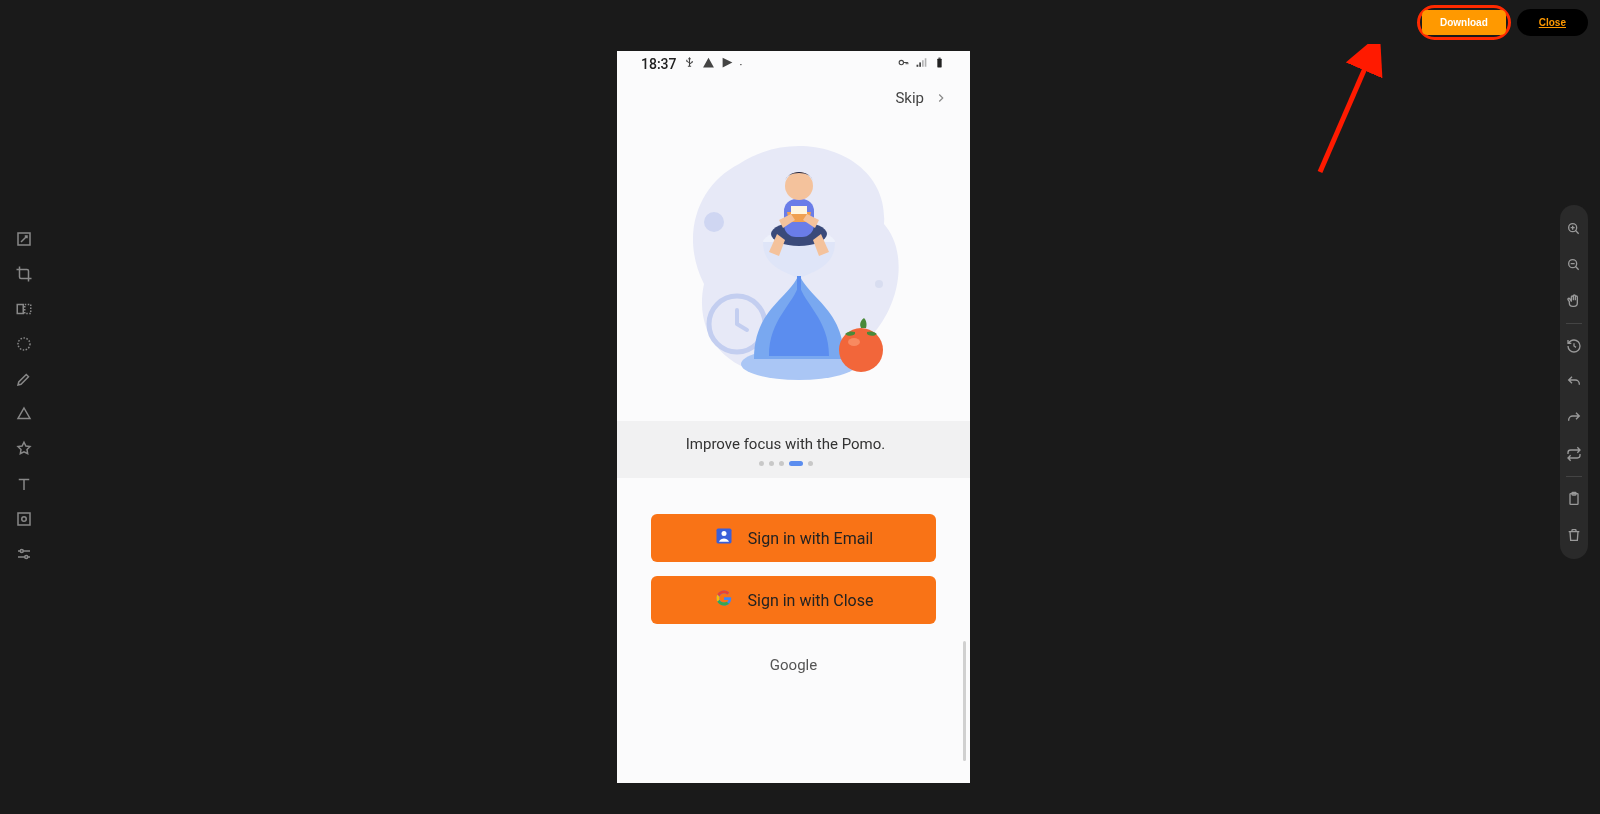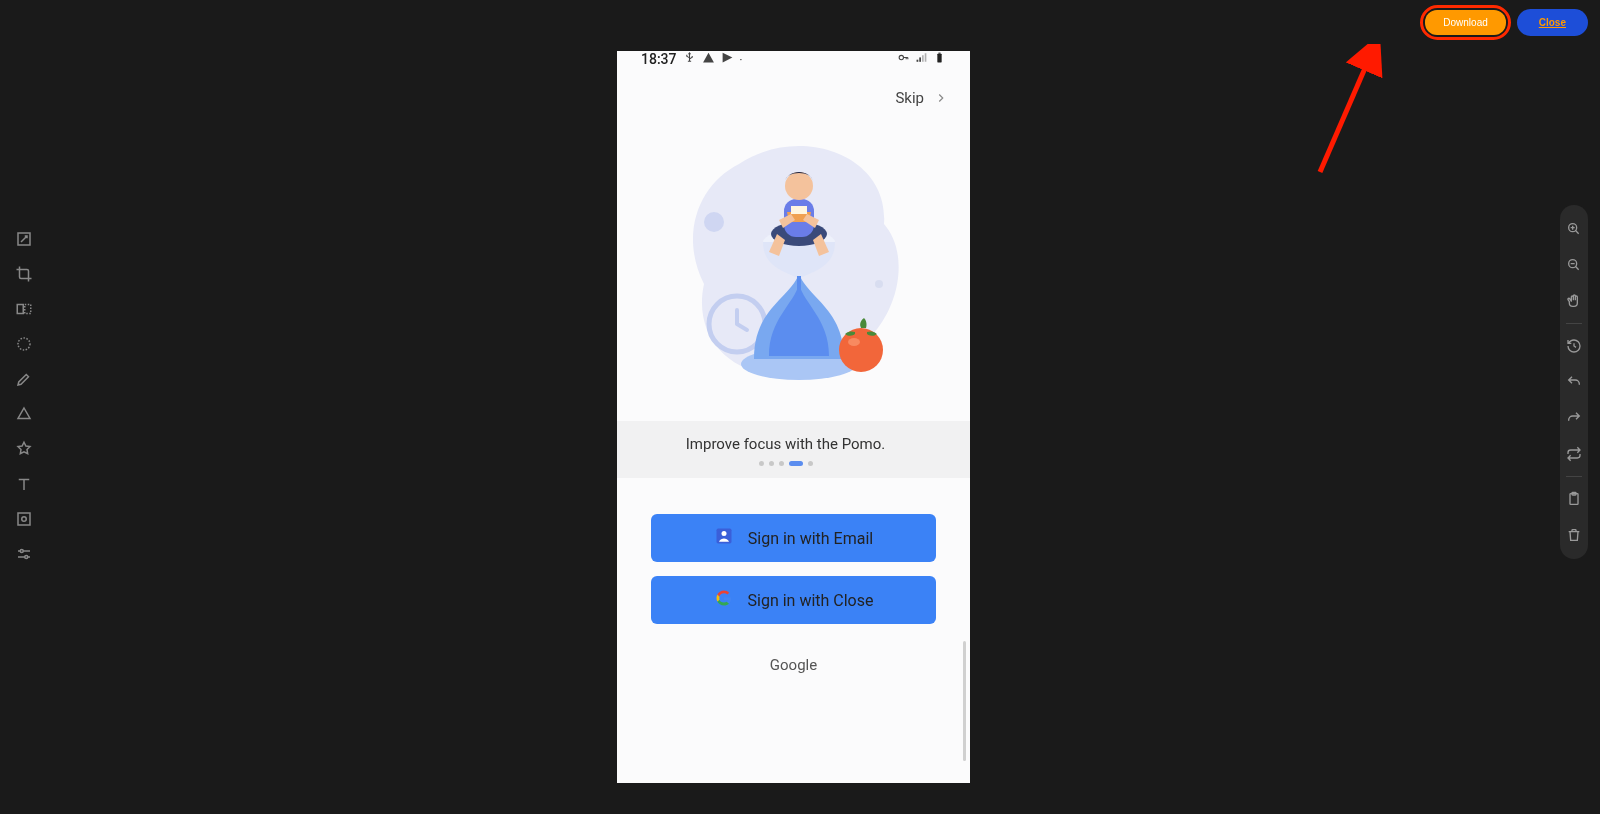--- a/index.html
+++ b/index.html
@@ -44,28 +44,28 @@
     }
     .download-highlight {
       border: 3px solid #ff2a00;
       border-radius: 18px;
       padding: 2px;
     }
     .btn-download {
       background: #ff9900;
       color: #fff;
       font-size: 10px;
-      font-weight: normal;
+      font-weight: bold;
       border: none;
       padding: 7px 18px;
-      border-radius: 12px;
+      border-radius: 5px;
       cursor: pointer;
     }
     .btn-close {
-      background: #1d4ed8;
+      background: #000000;
       color: #ff9900;
       font-size: 10px;
       font-weight: bold;
       border: none;
       padding: 8px 22px;
       border-radius: 14px;
       cursor: pointer;
       text-decoration: underline;
     }
 
@@ -115,21 +115,21 @@
       top: 51px;
       width: 353px;
       height: 732px;
       background: #fbfbfc;
       overflow: hidden;
     }
 
     .status-bar {
       height: 26px;
       display: flex;
-      align-items: flex-start;
+      align-items: center;
       padding: 0 24px;
       justify-content: space-between;
       font-size: 14px;
       color: #222;
       background: #fbfbfc;
     }
     .status-left { display: flex; align-items: center; gap: 6px; font-weight: 500; }
     .status-right { display: flex; align-items: center; gap: 5px; }
     .status-icons svg { width: 13px; height: 13px; }
 
@@ -172,21 +172,21 @@
       width: 14px; border-radius: 3px; background: #5b8def;
     }
 
     .button-area {
       padding: 36px 34px 0 34px;
       display: flex;
       flex-direction: column;
       gap: 14px;
     }
     .signin-btn {
-      background: #3b82f6;
+      background: #f97316;
       border-radius: 6px;
       height: 48px;
       display: flex;
       align-items: center;
       justify-content: center;
       gap: 14px;
       color: #222;
       font-size: 16px;
       cursor: pointer;
     }

